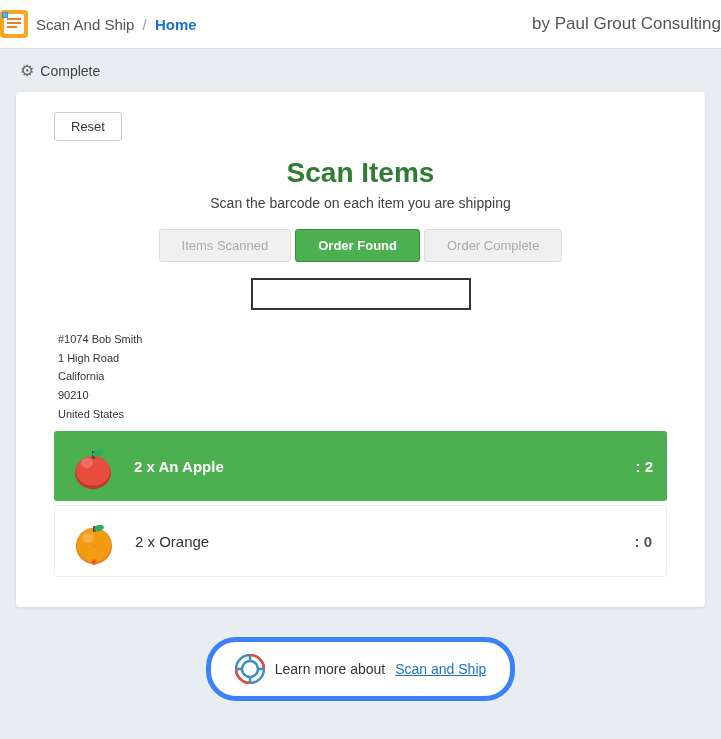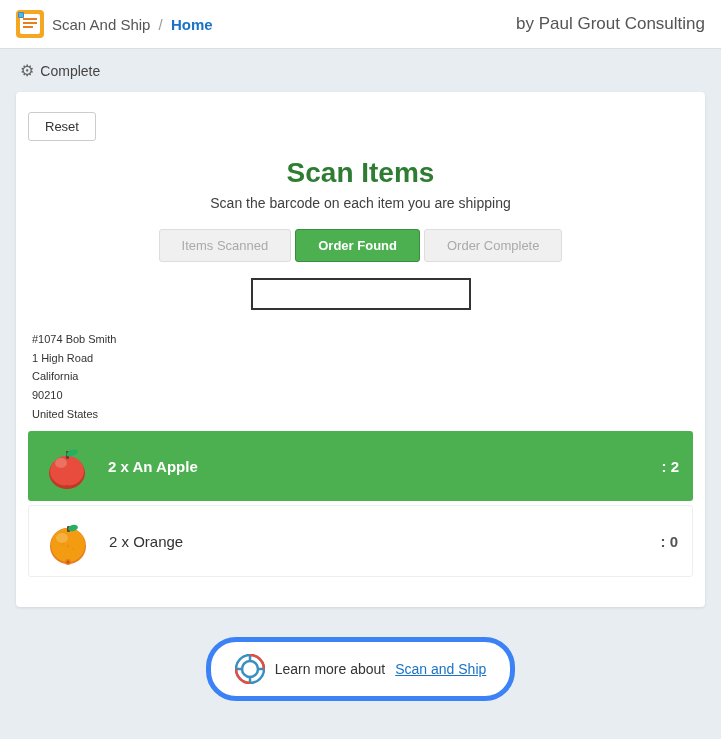--- a/index.html
+++ b/index.html
@@ -10,21 +10,21 @@
       min-height: 739px;
       position: relative;
     }
 
     
     .header {
       background: #fff;
       display: flex;
       align-items: center;
       justify-content: space-between;
-      padding: 10px 16px;
+      padding: 10px 0;
       border-bottom: 1px solid #ddd;
     }
     .header-left {
       display: flex;
       align-items: center;
       gap: 8px;
     }
     .app-icon {
       width: 28px;
       height: 28px;
@@ -60,21 +60,21 @@
     .settings-label {
       font-size: 14px;
       color: #444;
     }
 
     
     .main-card {
       background: #fff;
       margin: 0 16px;
       border-radius: 4px;
-      padding: 20px 12px 30px;
+      padding: 20px 38px 30px;
       box-shadow: 0 1px 3px rgba(0,0,0,0.1);
     }
 
     .reset-btn {
       border: 1px solid #ccc;
       background: #fff;
       padding: 6px 16px;
       border-radius: 3px;
       cursor: pointer;
       font-size: 13px;

